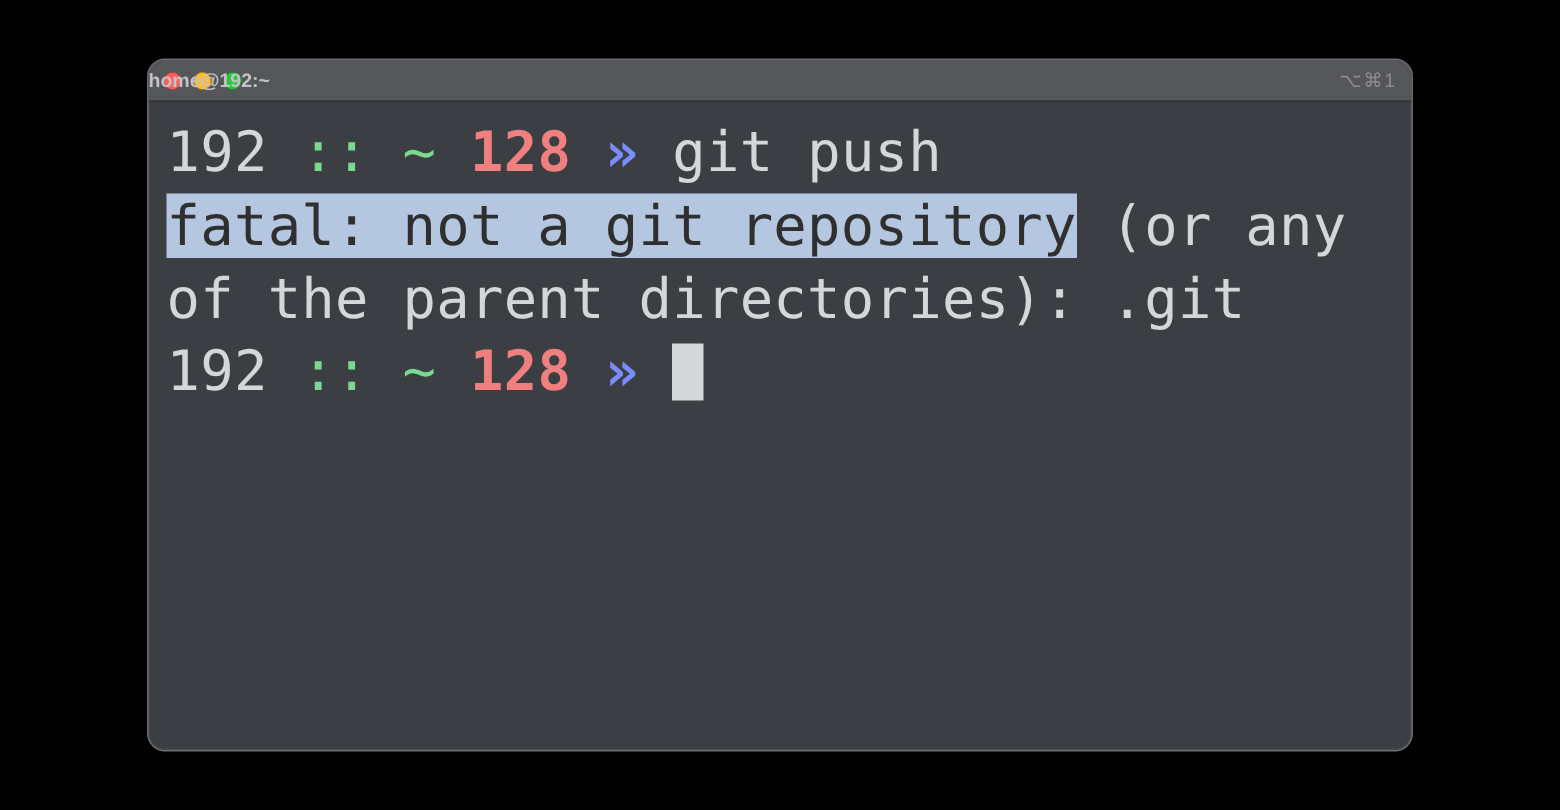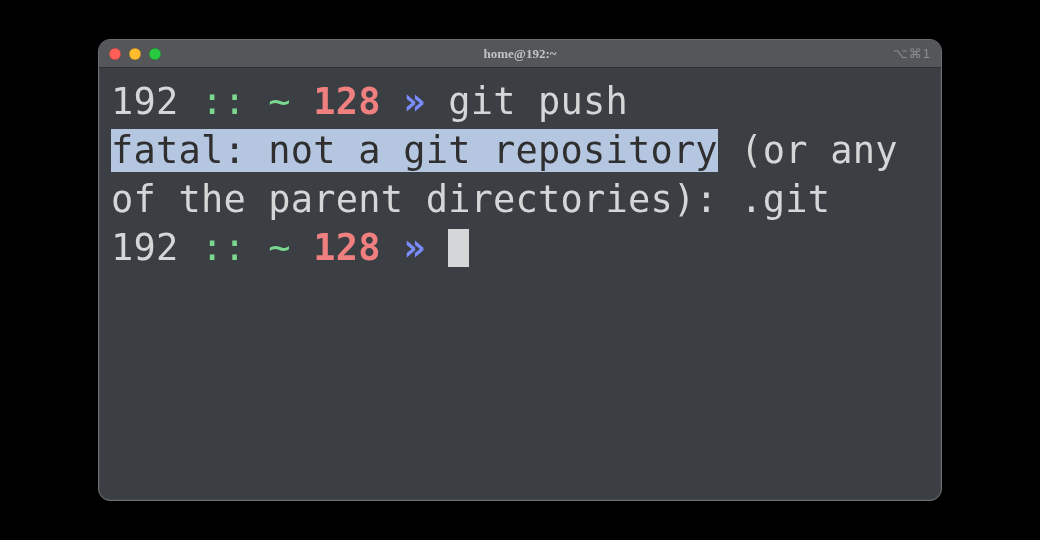--- a/index.html
+++ b/index.html
@@ -41,25 +41,24 @@
     .dot {
       width: 12px; height: 12px; border-radius: 50%;
       box-shadow: 0 0 0 0.5px rgba(0,0,0,0.35) inset;
     }
     .dot.red { background: #ff5f57; }
     .dot.yellow { background: #febc2e; }
     .dot.green { background: #28c840; }
     .title {
       position: absolute;
       left: 0; right: 0;
-      text-align: center;
       font-size: 13px;
       font-weight: 700;
       color: #c2c3c5;
-      font-family: Liberation Serif, serif;
+      font-family: Liberation Sans, sans-serif;
       pointer-events: none;
     }
     .title-right {
       margin-left: auto;
       color: #8c8d8f;
       font-size: 13px;
       font-family: -apple-system, BlinkMacSystemFont, "Segoe UI", sans-serif;
       letter-spacing: 1px;
     }
     .term {

